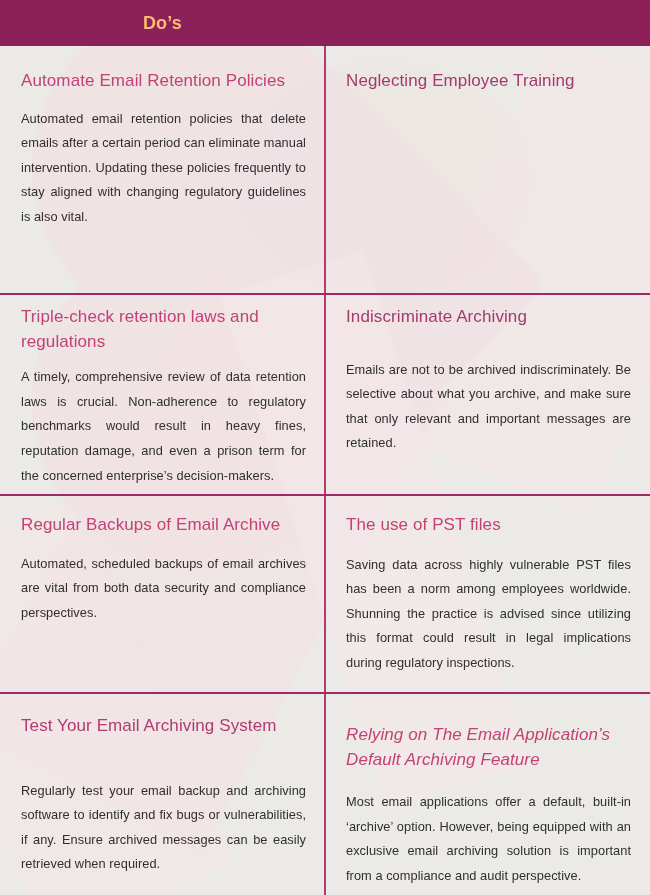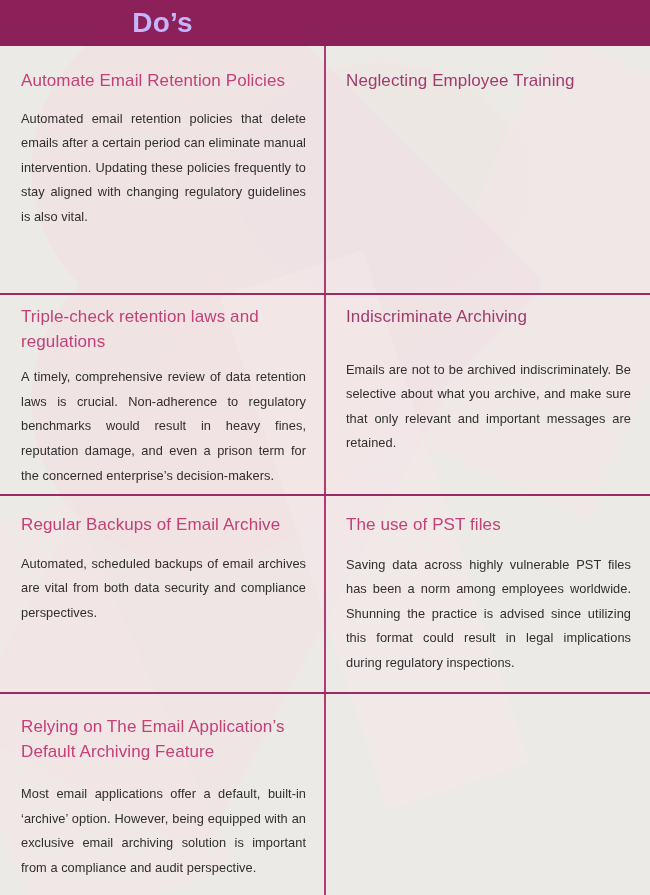--- a/index.html
+++ b/index.html
@@ -106,22 +106,22 @@
   }
   .header-cell {
     flex: 1 1 50%;
     display: flex;
     align-items: center;
     justify-content: center;
   }
   .header-cell:first-child { flex: 0 0 325px; }
   .header-cell:last-child  { flex: 0 0 325px; }
   .header-title {
-    color: #c4b5fd;
-    font-size: 28px;
+    color: #fdba74;
+    font-size: 18px;
     font-weight: bold;
     letter-spacing: 0.2px;
     line-height: 1;
     text-align: right;
   }
 
   
   .table-body {
     position: relative;
     z-index: 2;
@@ -181,21 +181,21 @@
   .row.r1 .cell.right .cell-title { margin-top: 11px; }
   .row.r1 .cell.right .cell-body  { margin-top: 28px; }
 
   .row.r2 .cell.left  .cell-title { margin-top: 18px; }
   .row.r2 .cell.left  .cell-body  { margin-top: 14px; }
   .row.r2 .cell.right .cell-title { margin-top: 18px; }
   .row.r2 .cell.right .cell-body  { margin-top: 15px; }
 
   .row.r3 .cell.left  .cell-title { margin-top: 21px; }
   .row.r3 .cell.left  .cell-body  { margin-top: 40px; }
-  .row.r3 .cell.right .cell-title { margin-top: 22px; }
+  .row.r3 .cell.right .cell-title { margin-top: 30px; font-style: italic; }
   .row.r3 .cell.right .cell-body  { margin-top: 18px; }
 
   
   .v-divider {
     position: absolute;
     top: 46px;
     left: 324px;
     width: 1.6px;
     height: 849px;
     background: #b53a72;
@@ -261,20 +261,24 @@
         <h3 class="cell-title">Regular Backups of Email Archive</h3>
         <p class="cell-body">Automated, scheduled backups of email archives are vital from both data security and compliance perspectives.</p>
       </div>
       <div class="cell right">
         <h3 class="cell-title">The use of PST files</h3>
         <p class="cell-body">Saving data across highly vulnerable PST files has been a norm among employees worldwide.  Shunning the practice is advised since utilizing this format could result in legal implications during regulatory inspections.</p>
       </div>
     </div>
 
     <div class="row r3">
+      <div class="cell left">
+        <h3 class="cell-title">Test Your Email Archiving System</h3>
+        <p class="cell-body">Regularly test your email backup and archiving software to identify and fix bugs or vulnerabilities, if any. Ensure archived messages can be easily retrieved when required.</p>
+      </div>
       <div class="cell right">
         <h3 class="cell-title">Relying on The  Email Application’s Default Archiving Feature</h3>
         <p class="cell-body">Most email applications offer a default, built-in ‘archive’ option. However, being equipped with an exclusive email archiving solution is important from a compliance and audit perspective.</p>
       </div>
     </div>
 
   </div>
 
   <div class="v-divider"></div>
   <div class="h-divider d1"></div>

